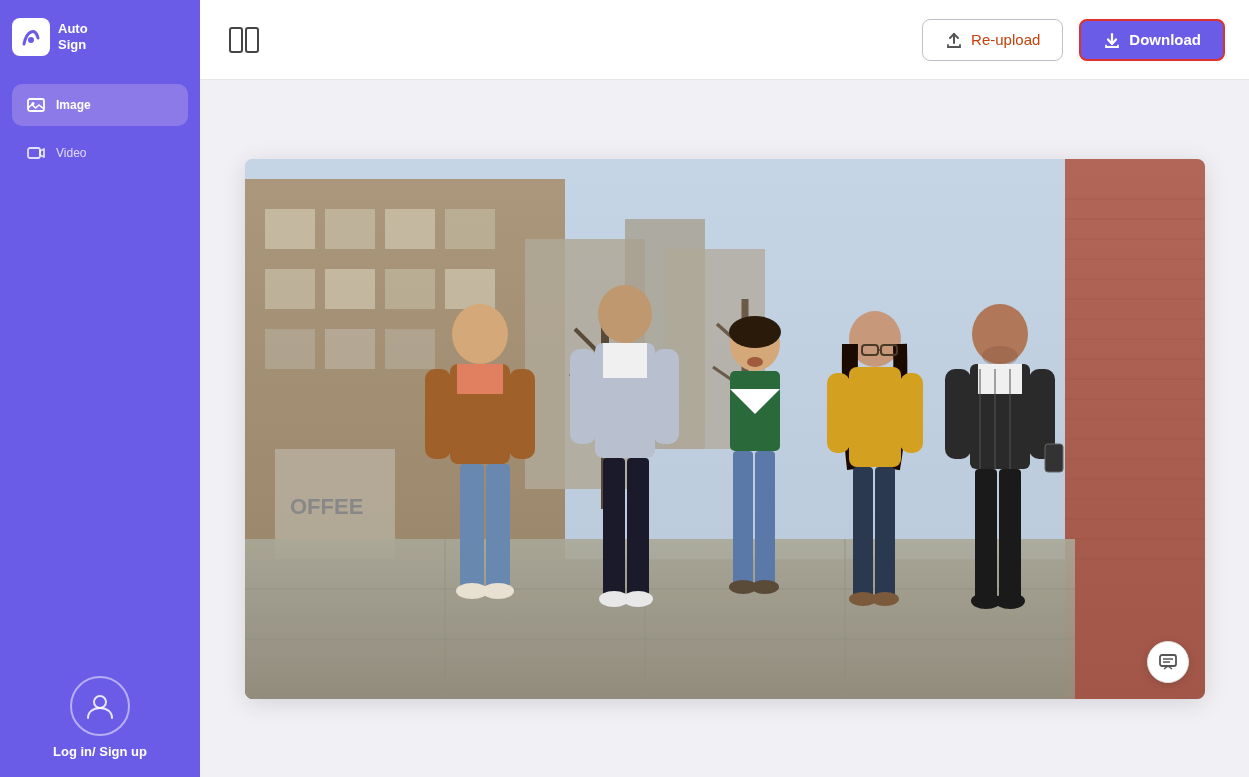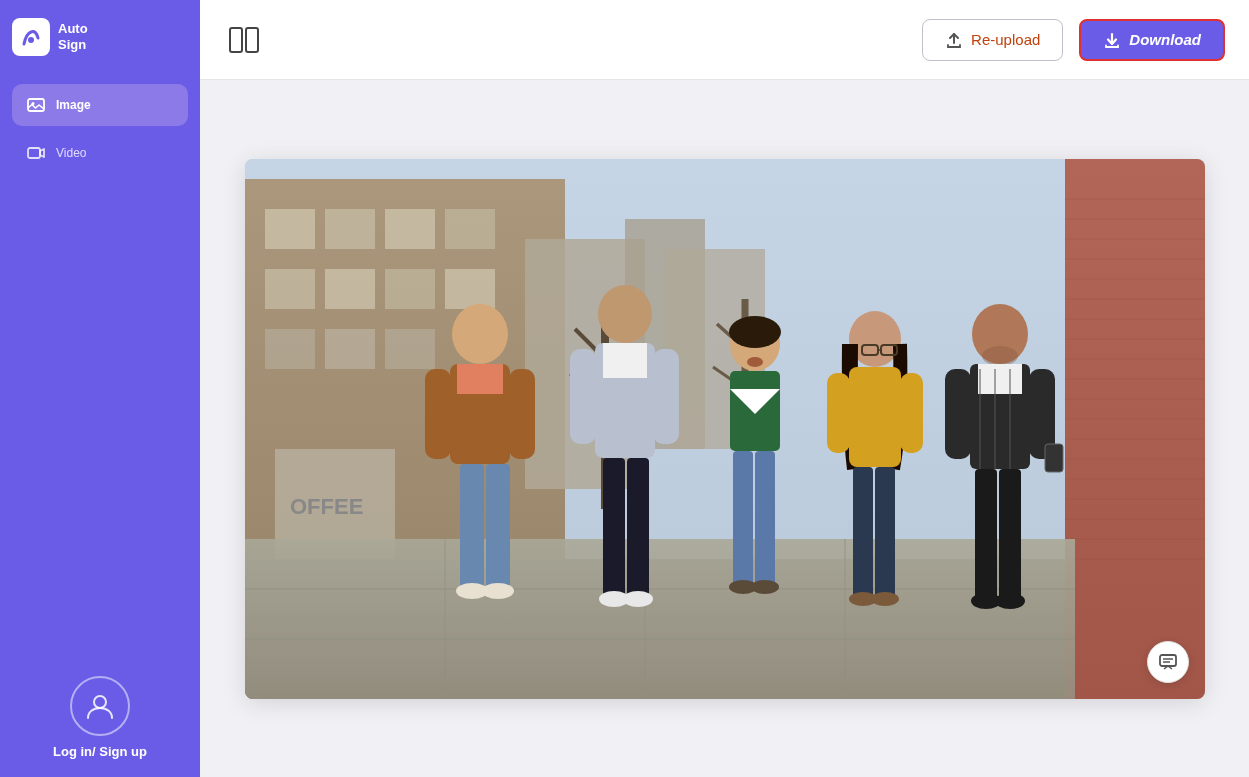--- a/index.html
+++ b/index.html
@@ -139,21 +139,20 @@
       background: #6b5ce7;
       border: 2.5px solid #e03030;
       border-radius: 8px;
       cursor: pointer;
       display: flex;
       align-items: center;
       gap: 8px;
       font-size: 15px;
       font-weight: 700;
       color: #fff;
-      font-style: italic;
     }
 
     
     .content {
       flex: 1;
       display: flex;
       align-items: center;
       justify-content: center;
       padding: 30px;
       overflow: hidden;

